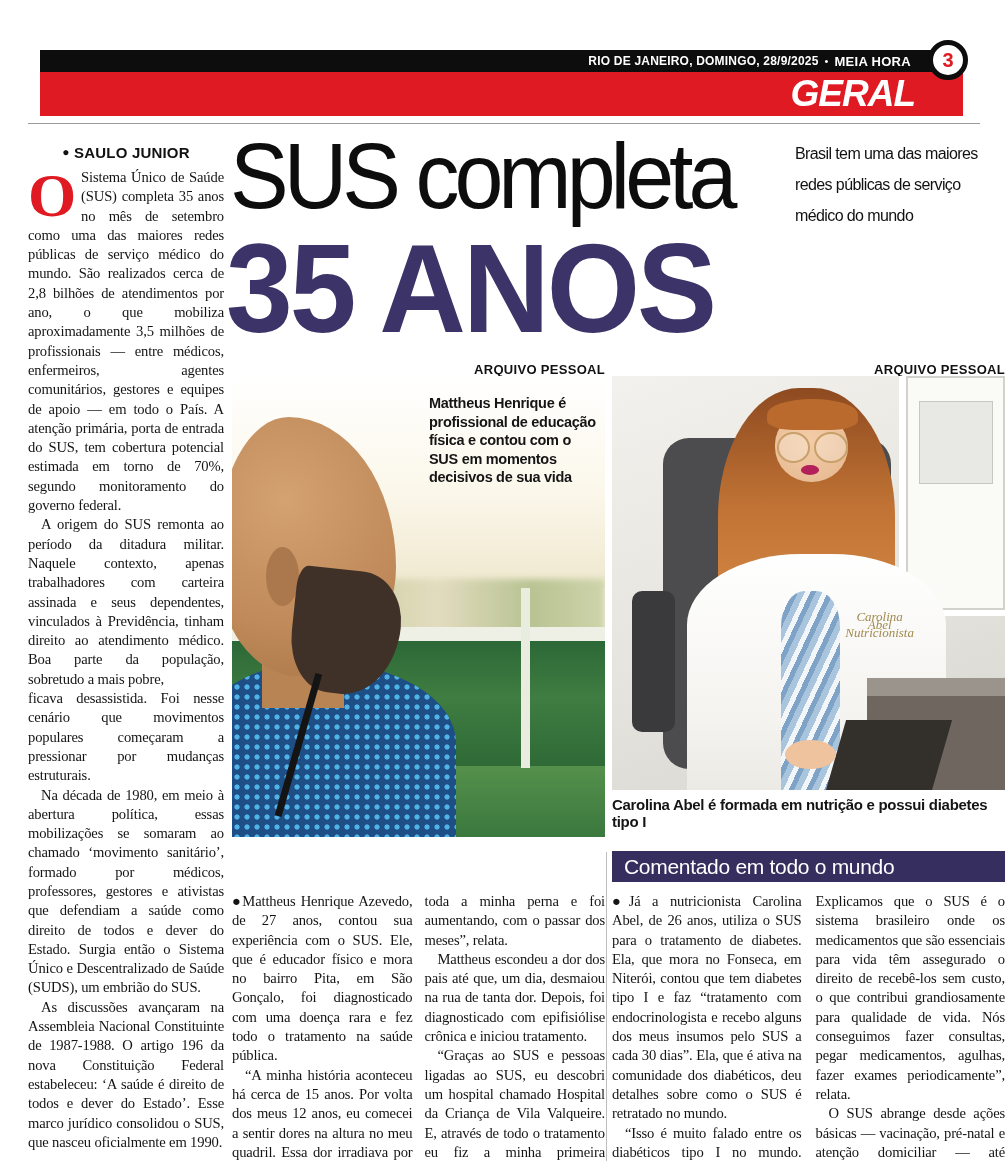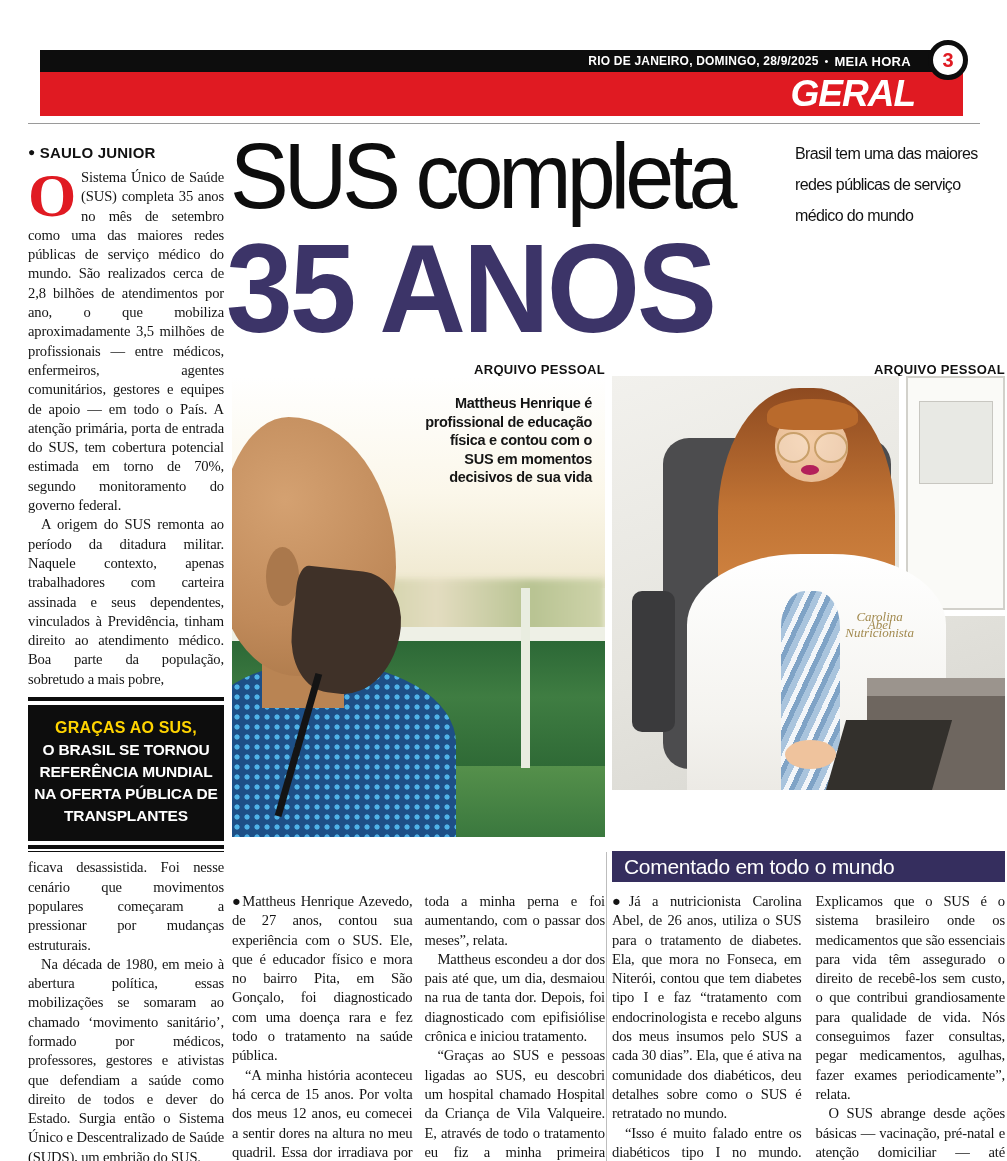--- a/index.html
+++ b/index.html
@@ -2,21 +2,21 @@
 <html lang="pt"><head>
 <meta charset="utf-8">
 <style>
   * { margin:0; padding:0; box-sizing:border-box; }
   html,body { background:#ffffff; }
   .page {
     position:relative; width:1007px; height:1161px; margin:12px auto;
     background:#ffffff; overflow:hidden;
     font-family:"Liberation Serif","DejaVu Serif",serif; color:#141414;padding-left:20px;
   }
-  .sans { font-family:"Liberation Sans","DejaVu Sans",sans-serif; }
+  .sans { font-family:"Liberation Sans","DejaVu Sans",sans-serif;text-align:center; }
 
   
   .bar-black {
     position:absolute; left:40px; top:38px; width:923px; height:22px;
     background:#0d0d0d; display:flex; align-items:center; justify-content:flex-end;
     padding-right:52px; gap:6px;
     font-family:"Liberation Sans","DejaVu Sans",sans-serif; color:#ffffff;
   }
   .bar-black .dateline { font-size:12px; font-weight:700; letter-spacing:.2px; }
   .bar-black .dot { font-size:11px; }
@@ -116,21 +116,21 @@
   .p1-beard { left:16%; top:42%; width:29%; height:27%; background:#3f3128;
               border-radius:12% 50% 62% 48% / 22% 52% 72% 58%; transform:rotate(6deg); }
   .p1-neck  { left:8%; top:60%; width:22%; height:12%; background:#b98453; }
   .p1-torso { left:-8%; bottom:-2%; width:68%; height:40%;
               background-color:#1d4f86;
               background-image:radial-gradient(circle,#4fb3e8 2.2px,rgba(0,0,0,0) 3px);
               background-size:10px 10px;
               border-radius:46% 54% 0 0 / 38% 44% 0 0; }
   .p1-lanyard { left:17%; bottom:4%; width:7px; height:32%; background:#141414; transform:rotate(16deg); }
   .photo1-caption {
-    position:absolute; top:18px; right:13px; width:170px; text-align:right;
+    position:absolute; top:18px; right:6px; width:170px; text-align:left;
     font-family:"Liberation Sans","DejaVu Sans",sans-serif;
     font-size:14.5px; font-weight:700; line-height:18.5px; letter-spacing:-0.3px; color:#151515;
   }
 
   
   .p2-wall   { inset:0; background:linear-gradient(160deg,#f2f1ed 0%,#e5e4de 55%,#d6d5cf 100%); }
   .p2-window { top:0; right:0; width:27%; height:58%; background:#fafaf7;
                border-left:7px solid #ffffff; border-bottom:6px solid #ffffff;
                box-shadow:inset 0 0 0 2px #d2d1cb; }
   .p2-pane   { top:6%; right:3%; width:19%; height:20%; background:#e8e9e4; border:1px solid #c8c7c1; }
@@ -206,29 +206,20 @@
     <span class="b-dot">●</span>
     <span>SAULO JUNIOR</span>
   </div>
 
   <div class="left-col">
     <p class="noindent">
       <span class="dropcap">O</span><span>Sistema Único de Saúde (SUS) completa 35 anos no mês de setembro como uma das maiores redes públicas de serviço médico do mundo. São realizados cerca de 2,8 bilhões de atendimentos por ano, o que mobiliza aproximadamente 3,5 milhões de profissionais — entre médicos, enfermeiros, agentes comunitários, gestores e equipes de apoio — em todo o País. A atenção primária, porta de entrada do SUS, tem cobertura potencial estimada em torno de 70%, segundo monitoramento do governo federal.</span>
     </p>
     <p>A origem do SUS remonta ao período da ditadura militar. Naquele contexto, apenas trabalhadores com carteira assinada e seus dependentes, vinculados à Previdência, tinham direito ao atendimento médico. Boa parte da população, sobretudo a mais pobre,</p>
 
-    <div class="pullquote-wrap">
-      <div class="pq-rule-thick"></div>
-      <div class="pq-box">
-        <span class="pq-highlight">GRAÇAS AO SUS,</span>
-        <span class="pq-rest">O BRASIL SE TORNOU REFERÊNCIA MUNDIAL NA OFERTA PÚBLICA DE TRANSPLANTES</span>
-      </div>
-      <div class="pq-rule-thick"></div>
-      <div class="pq-rule-thin"></div>
-    </div>
 
     <p class="noindent">ficava desassistida. Foi nesse cenário que movimentos populares começaram a pressionar por mudanças estruturais.</p>
     <p>Na década de 1980, em meio à abertura política, essas mobilizações se somaram ao chamado ‘movimento sanitário’, formado por médicos, professores, gestores e ativistas que defendiam a saúde como direito de todos e dever do Estado. Surgia então o Sistema Único e Descentralizado de Saúde (SUDS), um embrião do SUS.</p>
     <p>As discussões avançaram na Assembleia Nacional Constituinte de 1987-1988. O artigo 196 da nova Constituição Federal estabeleceu: ‘A saúde é direito de todos e dever do Estado’. Esse marco jurídico consolidou o SUS, que nasceu oficialmente em 1990.</p>
 
   </div>
 
   <div class="hl-kicker">SUS completa</div>
   <div class="hl-main">35 ANOS</div>
   <div class="deck">Brasil tem uma das maiores redes públicas de serviço médico do mundo</div>
@@ -264,20 +255,21 @@
     <div class="p2-glass-l"></div>
     <div class="p2-glass-r"></div>
     <div class="p2-lips"></div>
     <div class="p2-coat"></div>
     <div class="p2-blouse"></div>
     <div class="p2-label">Carolina Abel Nutricionista</div>
     <div class="p2-desk"></div>
     <div class="p2-laptop"></div>
     <div class="p2-hands"></div>
   </div>
+  <div class="caption2">Carolina Abel é formada em nutrição e possui diabetes tipo I</div>
 
   <div class="story-cols story-a">
     <p class="noindent">●Mattheus Henrique Azevedo, de 27 anos, contou sua experiência com o SUS. Ele, que é educador físico e mora no bairro Pita, em São Gonçalo, foi diagnosticado com uma doença rara e fez todo o tratamento na saúde pública.</p>
     <p>“A minha história aconteceu há cerca de 15 anos. Por volta dos meus 12 anos, eu comecei a sentir dores na altura no meu quadril. Essa dor irradiava por toda a minha perna e foi aumentando, com o passar dos meses”, relata.</p>
     <p>Mattheus escondeu a dor dos pais até que, um dia, desmaiou na rua de tanta dor. Depois, foi diagnosticado com epifisiólise crônica e iniciou tratamento.</p>
     <p>“Graças ao SUS e pessoas ligadas ao SUS, eu descobri um hospital chamado Hospital da Criança de Vila Valqueire. E, através de todo o tratamento eu fiz a minha primeira cirurgia, na qual eu consegui evitar a perda da minha perna, e assim a perda de grande parte da minha vida ali, que eu perderia pelo fato de ter perdido a minha perna. Eu devo muito ao SUS, devo o fato de poder andar, mesmo com algumas dificuldades”, conta.</p>
   </div>
 
   <div class="story-divider"></div>
 

